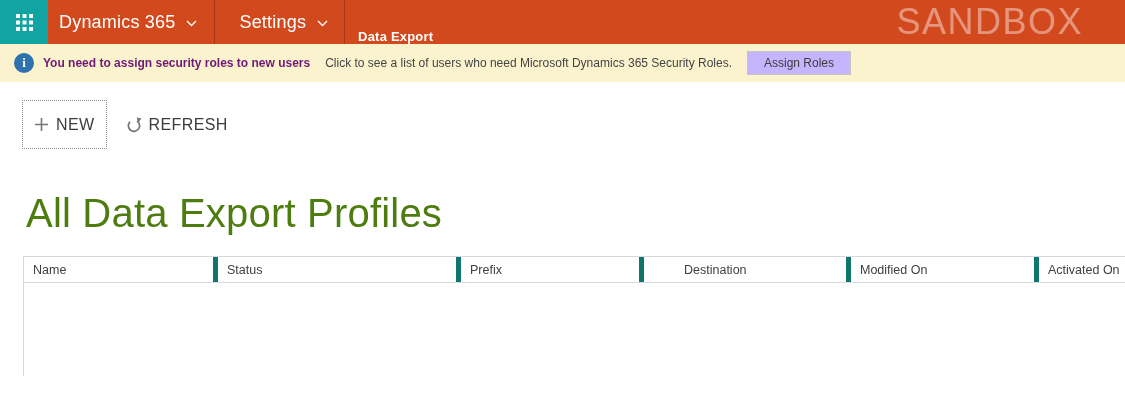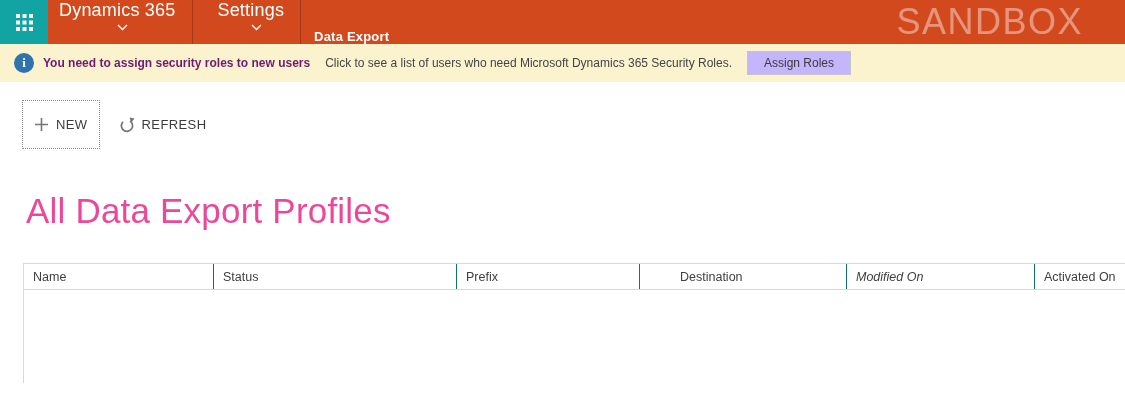--- a/index.html
+++ b/index.html
@@ -26,21 +26,20 @@
     align-items: center;
     justify-content: center;
     cursor: pointer;
     flex: none;
   }
   .nav-item {
     display: flex;
     align-items: center;
     color: #ffffff;
     cursor: pointer;
-    flex-direction: column;
   }
   .nav-item .nav-label { font-size: 18px; font-weight: 400; letter-spacing: 0.2px; }
   .nav-item .chev { margin-left: 11px; margin-top: 3px; }
   .nav-item.brand { padding: 0 17px 0 11px; }
   .nav-item.area  { padding: 0 16px 0 24px; }
   .nav-divider { width: 1px; background: rgba(0,0,0,0.22); margin: 0; }
   .nav-page {
     display: flex;
     align-items: flex-end;
     padding-left: 13px;
@@ -116,67 +115,67 @@
     align-items: stretch;
   }
   .cmd {
     background: transparent;
     border: 1px solid transparent;
     display: flex;
     align-items: center;
     gap: 7px;
     padding: 0 11px;
     font-family: inherit;
-    font-size: 13px;
+    font-size: 16px;
     letter-spacing: 0.4px;
     color: #3c3c3c;
     cursor: pointer;
     justify-content: space-between;
   }
   .cmd.focused { border: 1px dotted #8f8f8f; }
   .cmd + .cmd { margin-left: 7px; }
 
   
   .page-title {
     margin: 42px 0 8px 26px;
-    font-size: 35px;
+    font-size: 40px;
     font-weight: 100;
     letter-spacing: 0.2px;
-    color: #ec4899;
+    color: #4d7c0f;
   }
 
   
   .grid {
-    margin: 32px 0 0 23px;
+    margin: 20px 0 0 23px;
     border-left: 1px solid #d9d9d9;
   }
   .grid-header {
     display: flex;
     height: 27px;
     border-top: 1px solid #d9d9d9;
     border-bottom: 1px solid #d9d9d9;
     align-items: center;
   }
   .grid-header .cell {
     height: 100%;
     display: flex;
     align-items: center;
     padding-left: 9px;
     font-size: 12.5px;
     color: #3f3f3f;
     cursor: pointer;
     white-space: nowrap;
     overflow: hidden;
   }
-  .grid-header .cell + .cell { border-left: 1px solid #0f766e; }
+  .grid-header .cell + .cell { border-left: 5px solid #0f766e; }
   .cell.c-name        { width: 189px; flex: none; }
   .cell.c-status      { width: 243px; flex: none; }
   .cell.c-prefix      { width: 183px; flex: none; }
   .cell.c-destination { width: 207px; flex: none; padding-left: 40px; }
-  .cell.c-modified    { width: 188px; flex: none; font-style: italic; }
+  .cell.c-modified    { width: 188px; flex: none; }
   .cell.c-activated   { flex: 1; }
   .grid-body { height: 93px; background: #ffffff; }
 </style>
 </head>
 <body>
 
 <div class="nav">
   <button class="waffle">
     <svg width="17" height="17" viewBox="0 0 17 17">
       <g fill="#ffffff">

